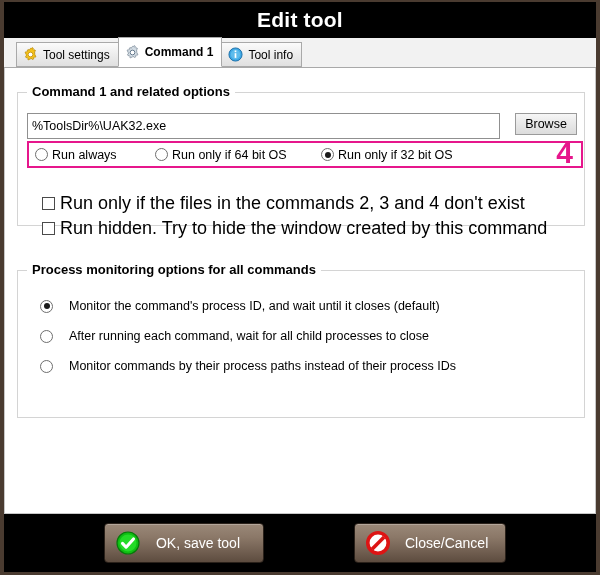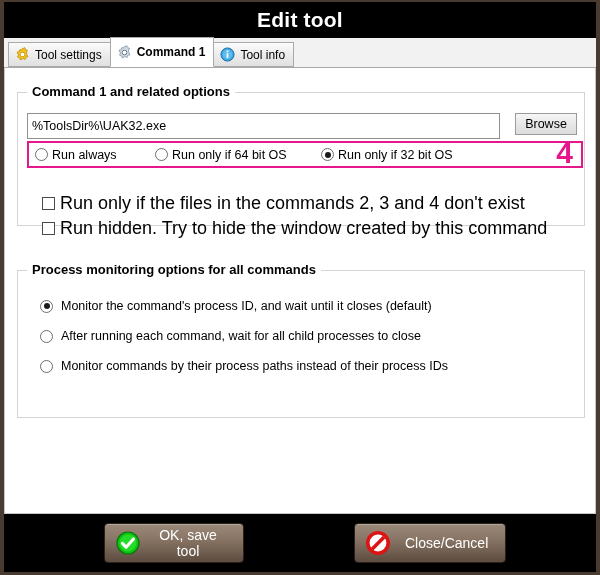--- a/index.html
+++ b/index.html
@@ -57,21 +57,21 @@
     position: absolute;
     left: 0;
     top: 36px;
     width: 592px;
     height: 30px;
     background: #f2f2f2;
     border-bottom: 1px solid #a9a9a9;
     box-sizing: border-box;
     display: flex;
     align-items: flex-end;
-    padding-left: 4px;
+    padding-left: 12px;
   }
   .tab {
     position: relative;
     height: 25px;
     margin-top: 5px;
     display: flex;
     align-items: center;
     gap: 5px;
     padding: 0 8px 0 6px;
     box-sizing: border-box;
@@ -262,21 +262,21 @@
   }
   #chk-files  { left: 24px; top: 100px; }
   #chk-hidden { left: 24px; top: 125px; }
 
   
   .mon-item {
     position: absolute;
     left: 22px;
     display: flex;
     align-items: center;
-    gap: 8px;
+    gap: 16px;
     font-size: 12.5px;
     color: #000;
     white-space: nowrap;
     cursor: default;
     text-align: right;
   }
   #mon-0 { top: 28px; }
   #mon-1 { top: 58px; }
   #mon-2 { top: 88px; }
 
@@ -305,21 +305,21 @@
     cursor: default;
     box-shadow: inset 0 1px 0 rgba(255,255,255,0.25);
   }
   .bigbutton .btn-label {
     color: #ffffff;
     font-size: 14px;
     flex: 1;
     text-align: center;
     padding-right: 22px;
   }
-  #btn-ok     { left: 100px; width: 140px; }
+  #btn-ok     { left: 100px; width: 160px; }
   #btn-cancel { left: 350px; width: 152px; }
 </style>
 </head>
 <body>
 
 <div id="window">
   <div id="frame-inner">
 
     <div id="titlebar">
       <span class="title-text">Edit tool</span>

